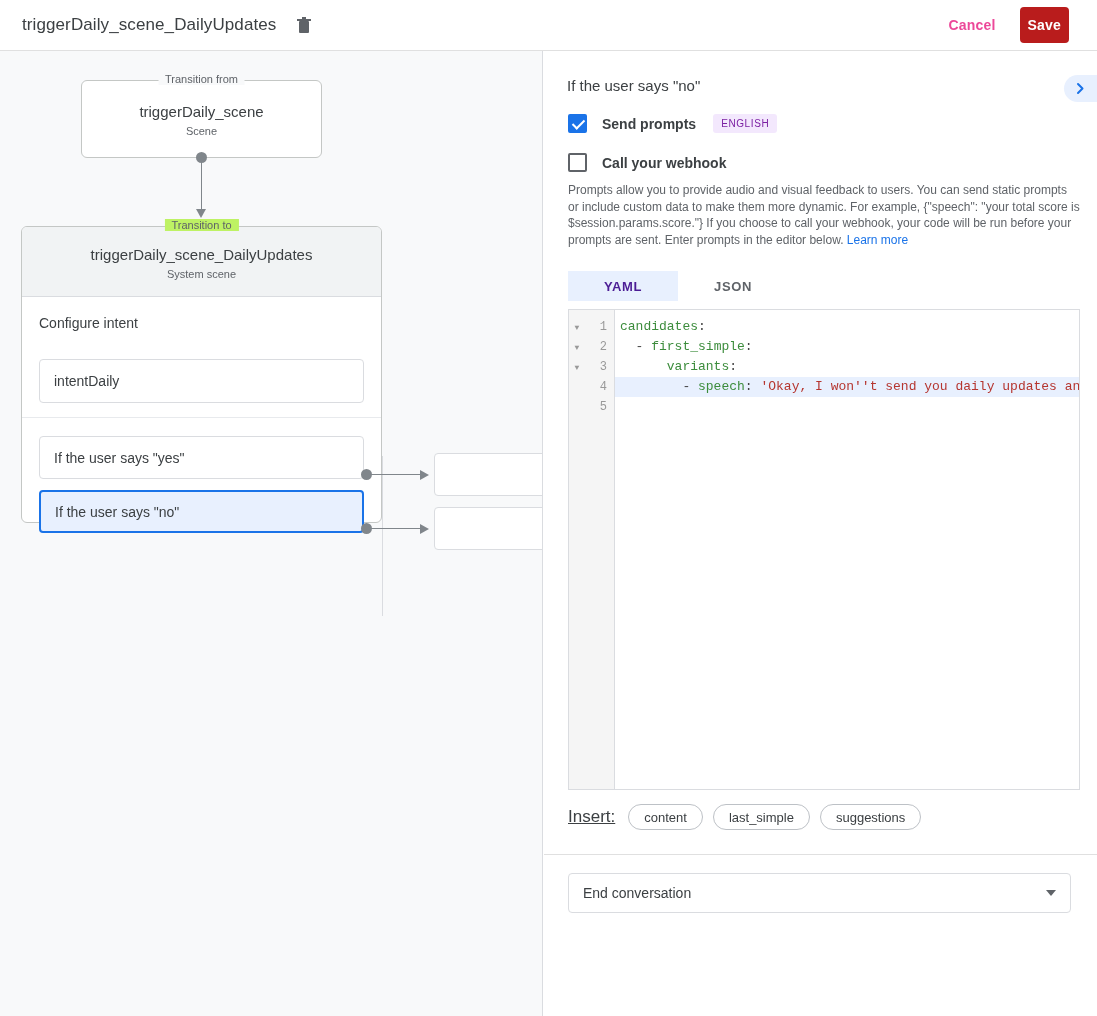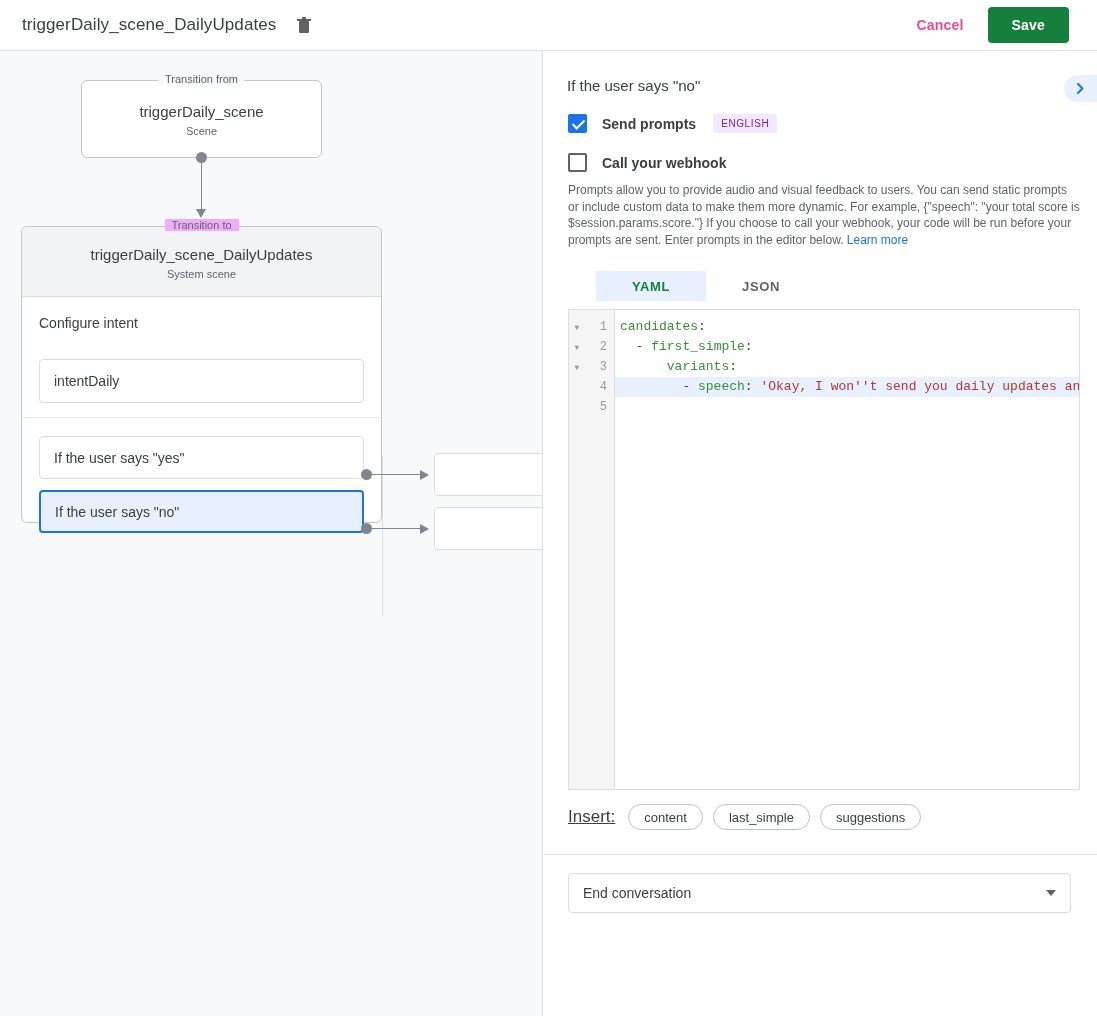--- a/index.html
+++ b/index.html
@@ -38,27 +38,27 @@
     font-size: 14px;
     font-weight: bold;
     letter-spacing: .2px;
     padding: 9px 10px;
     cursor: pointer;
     background: none; border: none;
     font-family: inherit;
   }
   .save-btn {
     margin-left: 14px; margin-right: 28px;
-    background: #15803d;
+    background: #b91c1c;
     color: #fff;
     font-size: 14px;
     font-weight: bold;
     letter-spacing: .2px;
     border: none; border-radius: 4px;
-    padding: 0 24px;
+    padding: 0 8px;
     height: 36px;
     cursor: pointer;
     font-family: inherit;
   }
 
   
   .canvas {
     position: absolute; left: 0; top: 51px;
     width: 543px; height: 965px;
     background: #f8f9fa;
@@ -117,21 +117,21 @@
   .node-to {
     position: absolute; left: 21px; top: 175px;
     width: 361px; height: 297px;
     background: #ffffff;
     border: 1px solid #c4c7c5;
     border-radius: 6px;
   }
   .node-to .legend {
     position: absolute; top: -8px; left: 50%;
     transform: translateX(-50%);
-    background: #f0abfc;
+    background: #bef264;
     padding: 0 7px;
     font-size: 11px;
     color: #5f6368;
     white-space: nowrap;
   }
   .node-to-head {
     height: 70px;
     background: #f1f3f4;
     border-bottom: 1px solid #dadce0;
     border-radius: 5px 5px 0 0;
@@ -286,22 +286,21 @@
     width: 110px; height: 30px;
     display: flex; align-items: center; justify-content: center;
     font-size: 13px;
     font-weight: bold;
     letter-spacing: .6px;
     color: #5f6368;
     cursor: pointer;
   }
   .tab.active {
     background: #e8f0fe;
-    color: #15803d;
-    margin-left: 28px;
+    color: #4c1d95;
   }
 
   .editor {
     position: relative;
     margin: 8px 0 0 24px;
     width: 512px; height: 481px;
     border: 1px solid #dadce0;
     background: #ffffff;
     display: flex;
     overflow: hidden;

